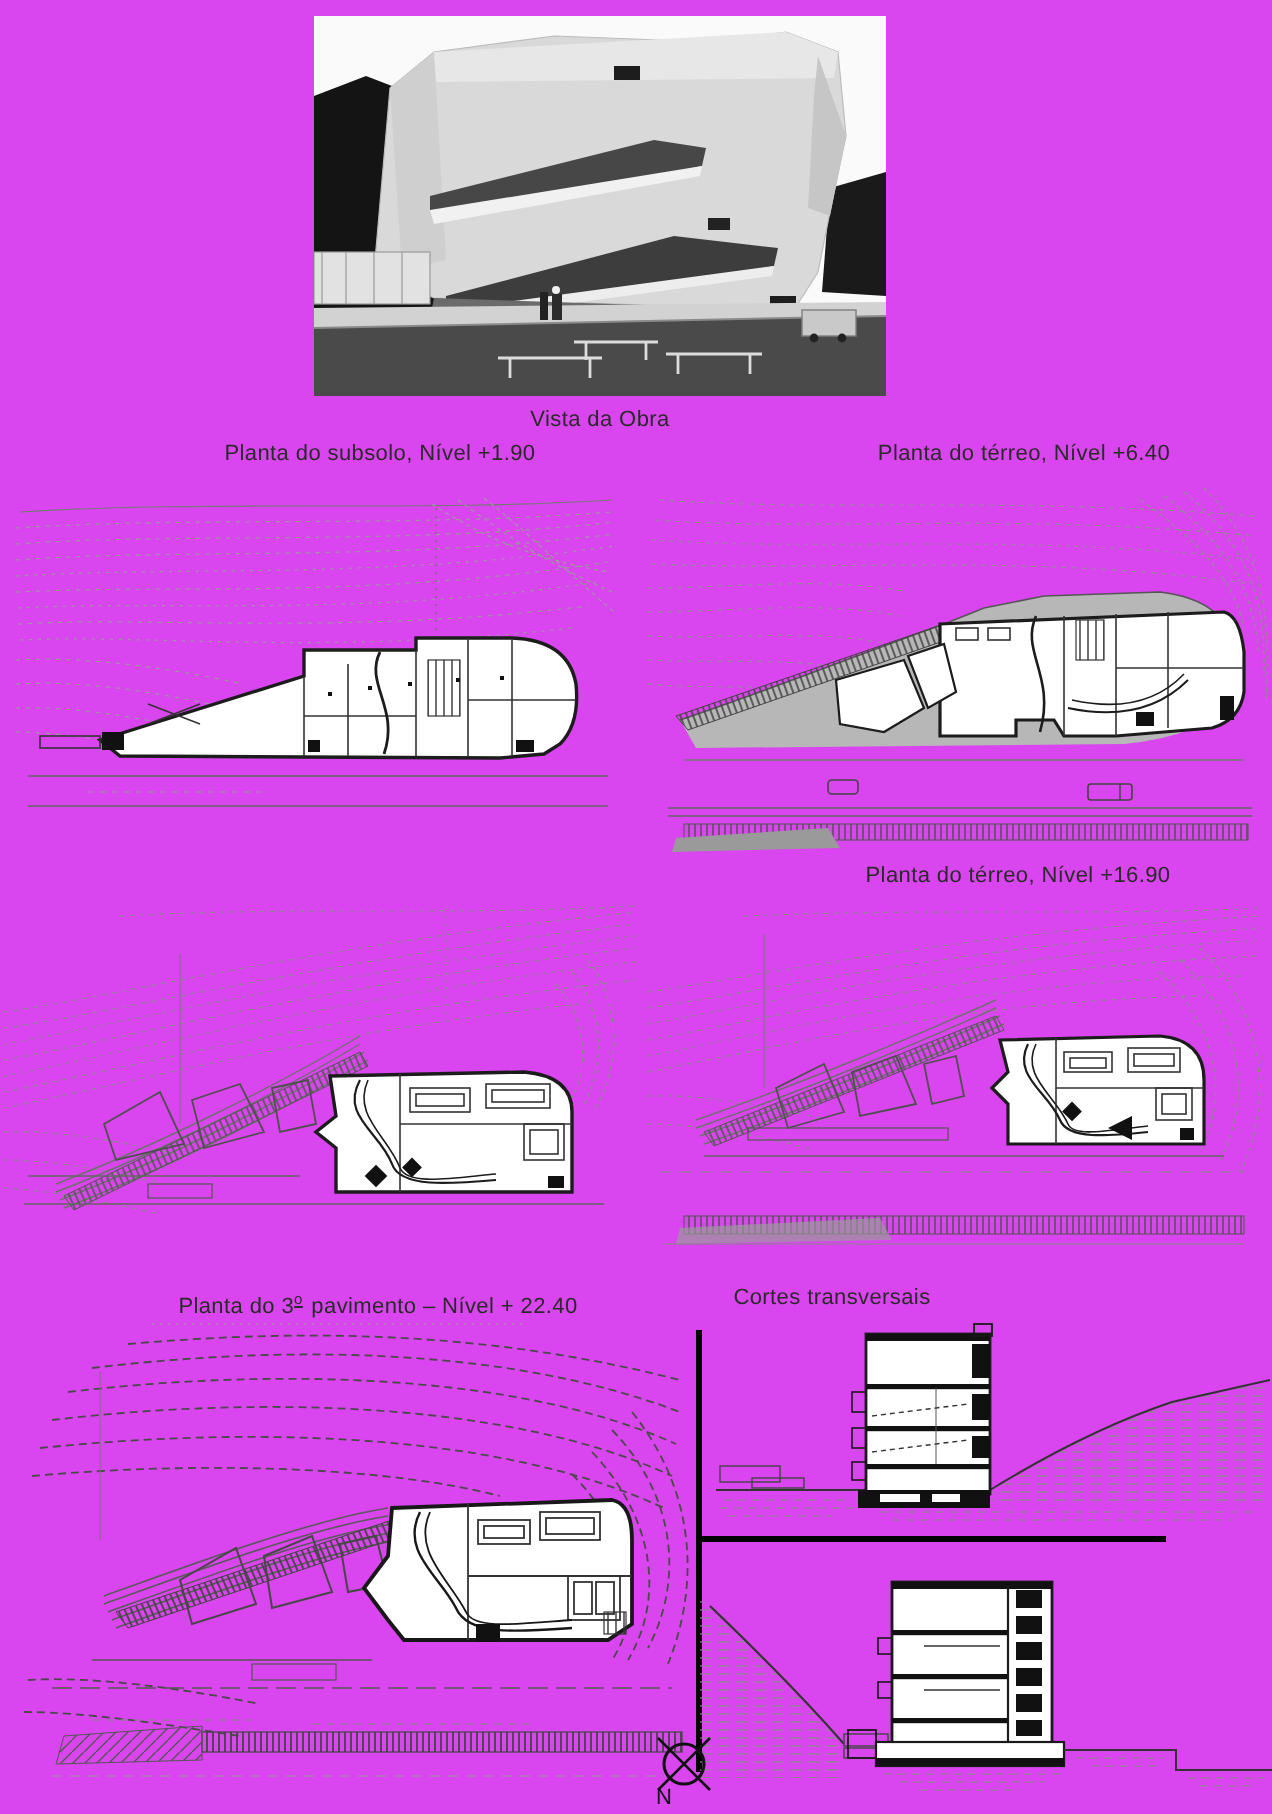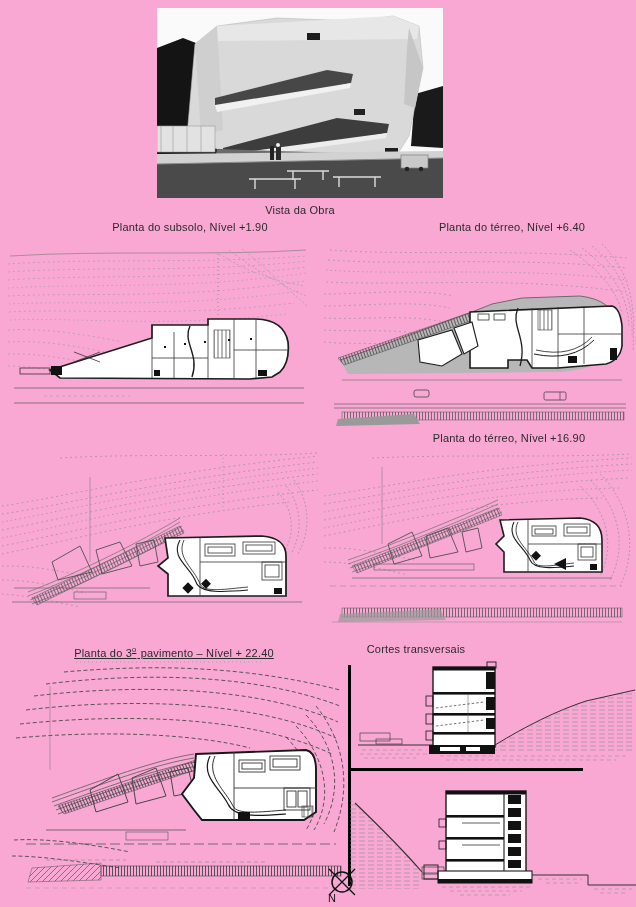--- a/index.html
+++ b/index.html
@@ -1,16 +1,16 @@
 <!DOCTYPE html>
 <html><head>
 <meta charset="utf-8">
 <style>
   html,body{margin:0;padding:0;background:#fff;}
-  .page{position:relative;width:636px;height:907px;background:#f9a8d4;overflow:hidden;
+  .page{position:relative;width:636px;height:907px;background:#d946ef;overflow:hidden;
         font-family:"Liberation Sans",sans-serif;}
   .fig{position:absolute;}
   .fig svg{display:block;}
   .cap{position:absolute;font-size:11px;line-height:13px;color:#2a2a2a;text-align:center;
        letter-spacing:.2px;white-space:nowrap;}
   .cap sup{font-size:7.5px;text-decoration:underline;vertical-align:super;margin-right:1px;}
   .divider{position:absolute;background:#000;}
 </style>
 </head>
 <body>
@@ -300,21 +300,21 @@
 
       <rect x="52" y="112" width="100" height="6" fill="none" stroke="#555" stroke-width="0.6"></rect>
       <path d="M30,126 H290" stroke="#666" stroke-width="0.7" fill="none"></path>
       <path d="M8,134 H300" stroke="#888" stroke-width="0.5" stroke-dasharray="6 4" fill="none"></path>
       <rect x="20" y="156" width="280" height="9" fill="url(#pd-road)" stroke="#555" stroke-width="0.5"></rect>
       <path d="M18,162 L118,157 L124,168 L16,170 Z" fill="#9a9a9a" opacity="0.7"></path>
       <path d="M10,170 H300" stroke="#888" stroke-width="0.5" fill="none"></path>
     </svg>
   </div>
 
-  <div class="cap" style="left:24px;top:643px;width:300px;text-decoration:underline;">
+  <div class="cap" style="left:39px;top:643px;width:300px;">
     <span>Planta do 3</span><sup>o</sup><span> pavimento – Nível + 22.40</span>
   </div>
   <div class="cap" style="left:266px;top:643px;width:300px;">Cortes transversais</div>
 
   <div class="fig" style="left:6px;top:660px;">
     <svg width="345" height="240" viewBox="0 0 345 240">
       <defs>
         <pattern id="pe-tie" width="3" height="12" patternUnits="userSpaceOnUse" patternTransform="rotate(-24)">
           <path d="M1.5,0 V12" stroke="#444" stroke-width="0.9"></path>
         </pattern>

